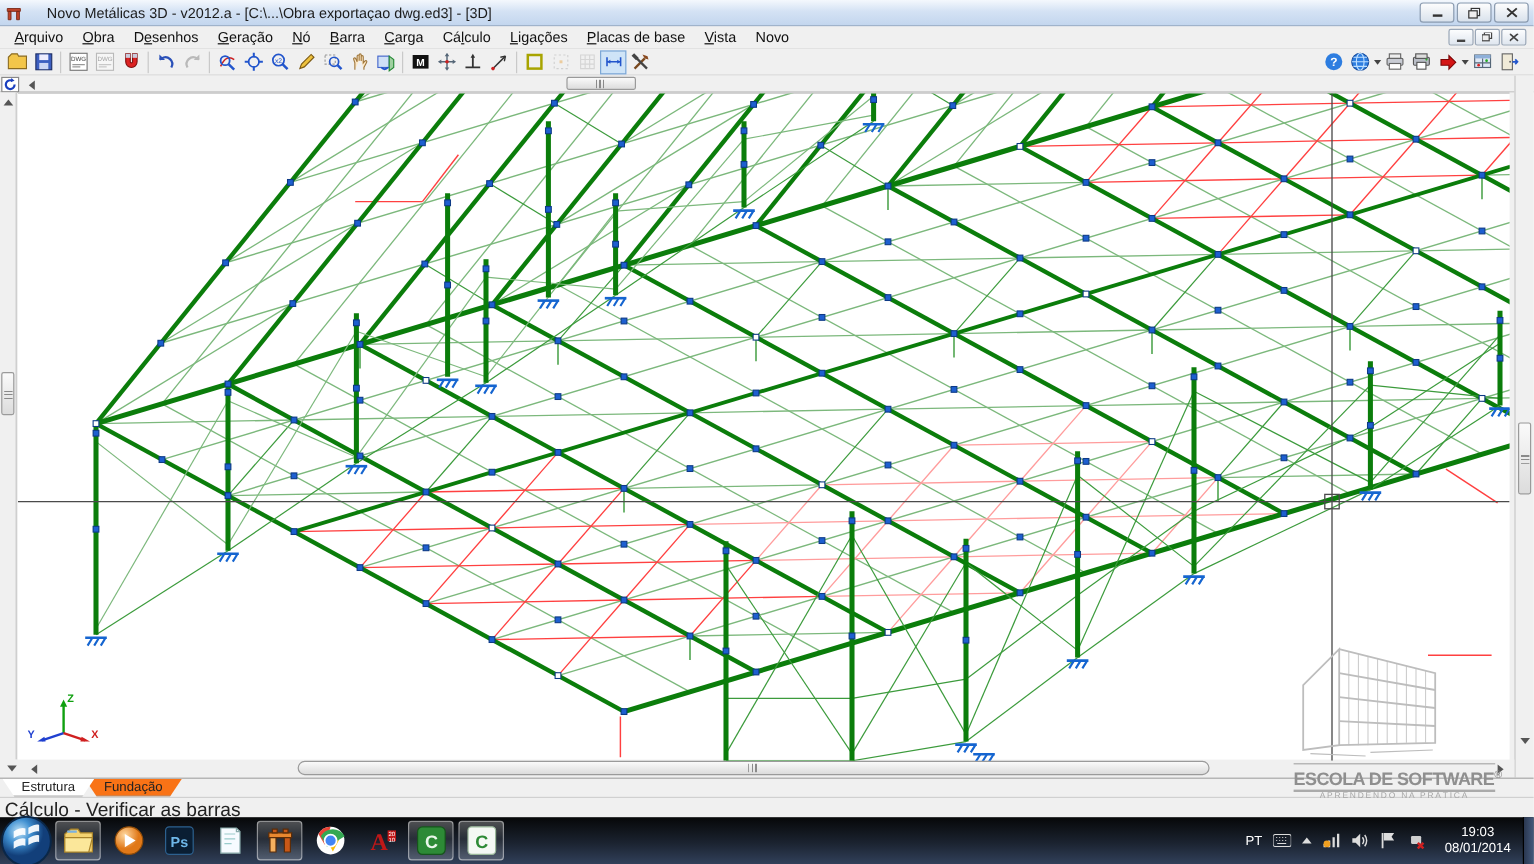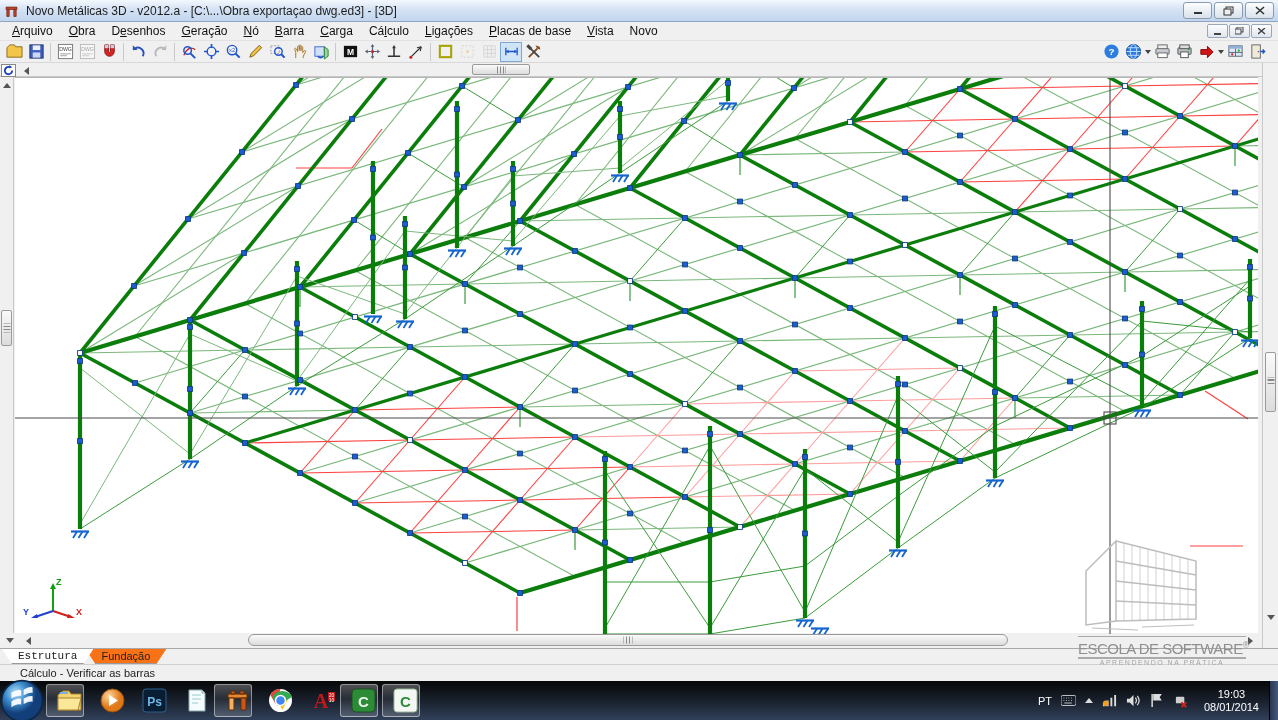--- a/index.html
+++ b/index.html
@@ -4,21 +4,21 @@
 <style>
   * { margin:0; padding:0; box-sizing:border-box; }
   html,body { width:1278px; height:720px; overflow:hidden; }
   body { font-family:"Liberation Sans","DejaVu Sans",sans-serif; font-size:12px; background:#fff; }
   #app { position:absolute; inset:0; width:1278px; height:720px; background:#f0f0f0; }
 
   
   #titlebar { position:absolute; left:0; top:0; width:1278px; height:22px;
     background:linear-gradient(#f4f8fd,#d4e2f4 45%,#c3d6ee); border-bottom:1px solid #8ea6c3;
     display:flex; align-items:center; padding-left:4px; }
-  #titlebar .ttl { color:#1c1c1c; margin-left:7px; white-space:nowrap; }
+  #titlebar .ttl { color:#1c1c1c; margin-left:20px; white-space:nowrap; }
   .winbtns { position:absolute; right:4px; top:2px; display:flex; gap:2px; }
   .winbtn { width:29px; height:17px; border:1px solid #8c9cb0; border-radius:3px;
     background:linear-gradient(#fdfdfd,#d9e2ec); display:flex; align-items:center; justify-content:center;
     font-size:10px; color:#222; }
   
   #menubar { position:absolute; left:0; top:22px; width:1278px; height:19px; background:#f0f0f0;
     display:flex; align-items:center; padding-left:4px; border-bottom:1px solid #e2e2e2;}
   .menu-item { padding:2px 8px; color:#111; }
   .menu-item u { text-decoration:underline; }
   .mdibtns { position:absolute; right:6px; top:24px; display:flex; gap:1px; }
@@ -51,38 +51,38 @@
   .tri.up { border-left:4px solid transparent; border-right:4px solid transparent; border-bottom:5px solid #555; }
   .tri.down { border-left:4px solid transparent; border-right:4px solid transparent; border-top:5px solid #555; }
   .tri.left { border-top:4px solid transparent; border-bottom:4px solid transparent; border-right:5px solid #555; }
   .tri.right { border-top:4px solid transparent; border-bottom:4px solid transparent; border-left:5px solid #555; }
   
   #canvas-wrap { position:absolute; left:15px; top:77px; width:1243px; height:556px; background:#fff;
     border-top:1px solid #b5b5b5; }
   #structure-svg { position:absolute; left:0; top:0; }
   
   #watermark { position:absolute; left:1078px; top:533px; width:168px; height:148px; z-index:30; pointer-events:none; }
-  #watermark .wline1 { font-size:15px; font-weight:normal; color:#8f8f8f; letter-spacing:-.5px;
+  #watermark .wline1 { font-size:15px; font-weight:bold; color:#8f8f8f; letter-spacing:-.5px;
     border-top:1px solid #aaa; border-bottom:2px solid #aaa; line-height:17px; white-space:nowrap; }
   #watermark .reg { font-size:9px; vertical-align:super; }
   #watermark .wline2 { font-size:7px; color:#a5a5a5; letter-spacing:1.5px; text-align:center; }
   
   #tabsbar { position:absolute; left:0; top:648px; width:1278px; height:16px; background:#f0f0f0;
     border-top:1px solid #a8a8a8; display:flex; }
   .tab { height:15px; padding:1px 16px 0 16px; font-size:11px; color:#222; margin-left:-6px;
     clip-path:polygon(0 0,100% 0,calc(100% - 10px) 100%,10px 100%);
     background:#f97316; border-bottom:1px solid #9a9a9a; }
-  .tab.active { background:#fff; z-index:2;font-family:Liberation Mono, monospace; }
+  .tab.active { background:#fff; z-index:2; }
   
   #statusbar { position:absolute; left:0; top:664px; width:1278px; height:17px; background:#f0f0f0;
-    border-top:1px solid #d0d0d0; font-size:11px; color:#222; padding:2px 0 0 20px; }
+    border-top:1px solid #d0d0d0; font-size:16px; color:#222; padding:2px 0 0 4px; }
   
   #taskbar { position:absolute; left:0; top:681px; width:1278px; height:39px;
     background:linear-gradient(#060708,#1b2330 55%,#31405a); display:flex; align-items:center; z-index:50;}
-  .task-item { width:38px; height:33px; margin:0 2px; display:flex; align-items:center; justify-content:flex-end; border-radius:3px; }
+  .task-item { width:38px; height:33px; margin:0 2px; display:flex; align-items:center; justify-content:center; border-radius:3px; }
   .task-item.boxed { border:1px solid rgba(255,255,255,.45); background:linear-gradient(rgba(255,255,255,.28),rgba(255,255,255,.07) 45%,rgba(255,255,255,.18)); }
   .task-item svg { width:27px; height:27px; }
   #start-orb { width:44px; height:36px; display:flex; align-items:center; justify-content:center; }
   #tray { margin-left:auto; display:flex; align-items:center; gap:9px; padding-right:4px; color:#fff; }
   #tray .lang { font-size:11px; }
   #tray svg { width:15px; height:15px; }
   #clock { text-align:center; font-size:11px; line-height:13px; padding:0 6px; }
   #show-desktop { width:9px; height:39px; border-left:1px solid #000; background:linear-gradient(90deg,#2a3750,#44597c); }
   .tri-tray { width:0; height:0; border-left:4px solid transparent; border-right:4px solid transparent; border-bottom:5px solid #ddd; }
 </style>

